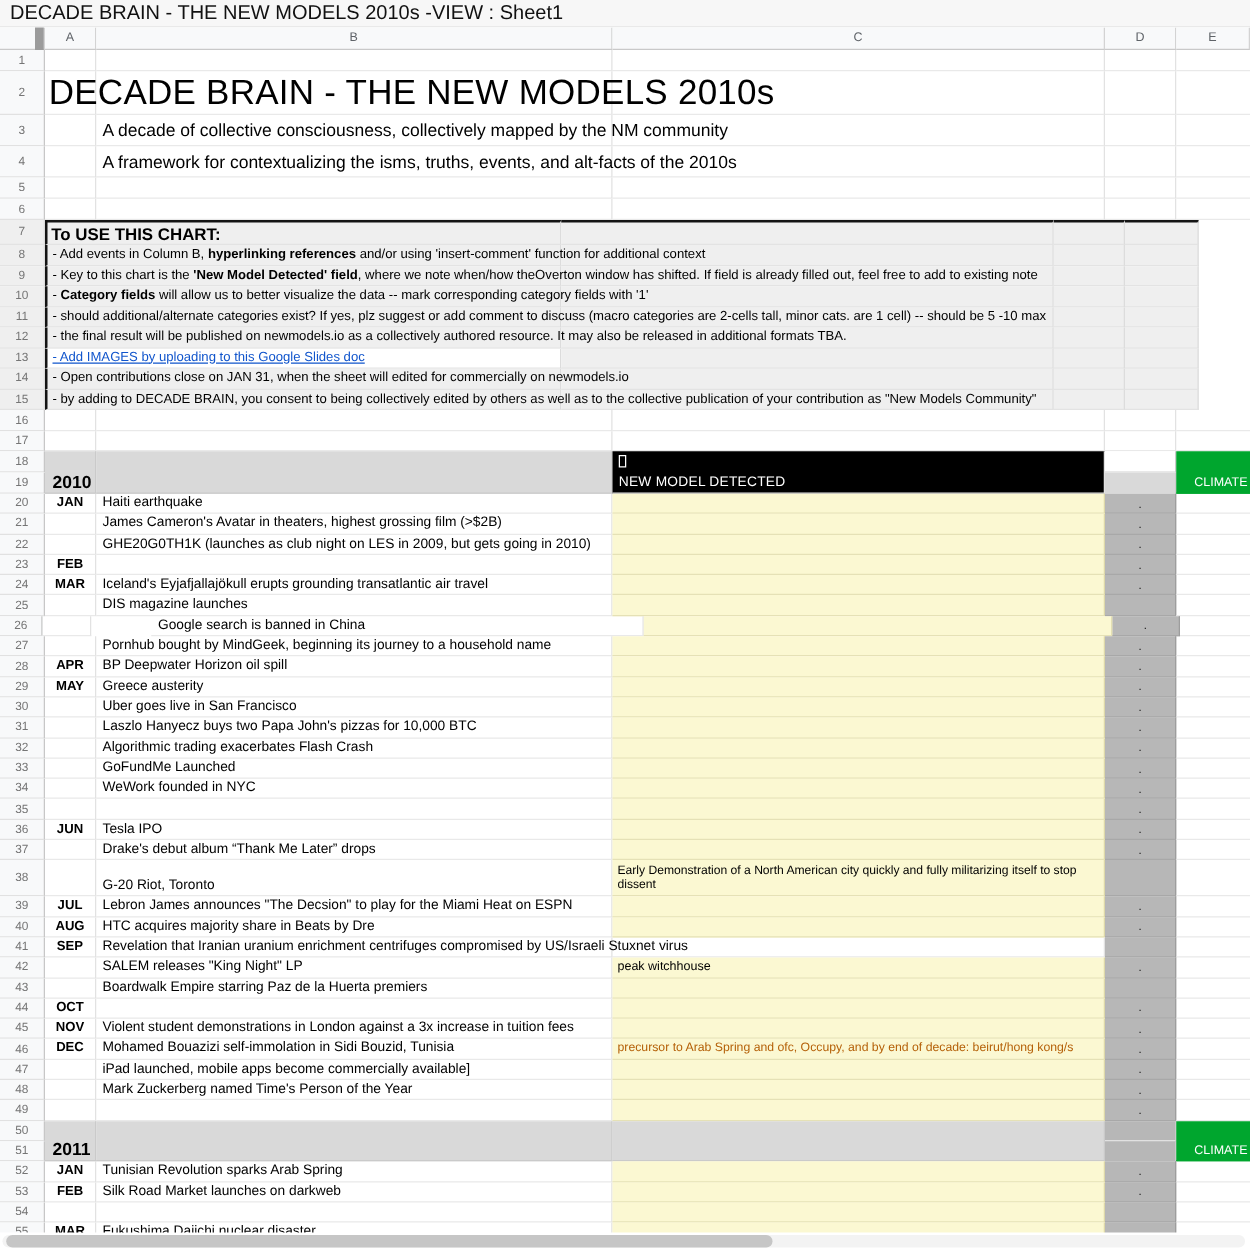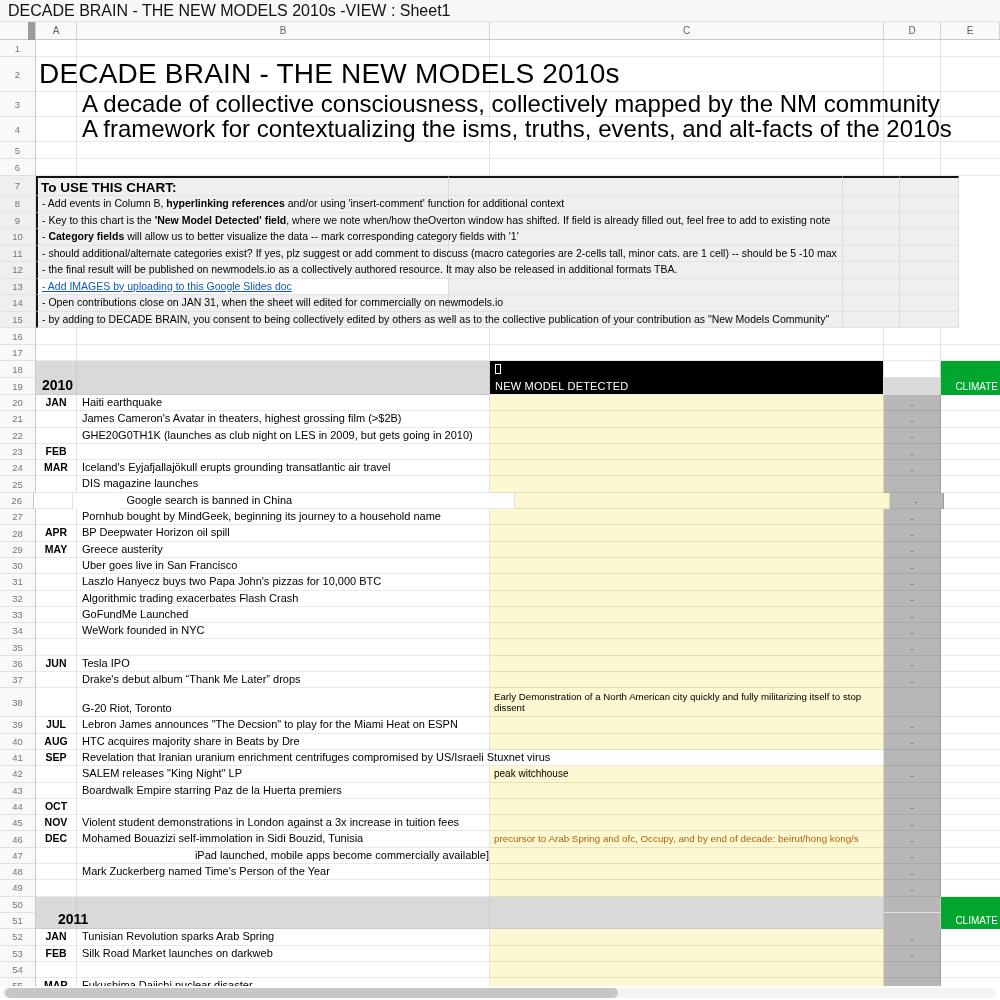--- a/index.html
+++ b/index.html
@@ -24,21 +24,21 @@
   #colheader .c { background:#f8f9fa; border-right:1px solid #d3d3d3; border-bottom:1px solid #c9c9c9;
     color:#5f6368; font-size:10px; display:flex; align-items:center; justify-content:center; }
   #corner { position:relative; }
   #corner:after { content:""; position:absolute; right:0; top:-18px; width:7px; height:36px; background:#9b9b9b; }
   .gut { background:#f8f9fa; border-right:1px solid #c7c7c7; border-bottom:1px solid #e1e1e1;
     color:#757575; font-size:9.5px; display:flex; align-items:center; justify-content:center; overflow:hidden; }
 
   
   .txt { position:relative; z-index:2; white-space:nowrap; }
   .xl  { font-size:28px; line-height:34px; padding-left:3px; letter-spacing:.2px; }
-  .lg  { font-size:24px; line-height:24px; padding-left:5px; }
+  .lg  { font-size:14px; line-height:24px; padding-left:5px; }
   .evt { font-size:11px; line-height:15px; padding-left:5px; display:block; }
   .mon { font-weight:bold; font-size:10.5px; width:100%; text-align:center; display:block; line-height:15px; }
 
   
   .instr .c { background:var(--instrGray); border-right:1px solid #dcdcdc; border-bottom:1px solid #e3e3e3; }
   .instr-text { font-size:10.5px; line-height:15px; padding-left:4px; }
   .instr-text b { font-weight:bold; }
   .blk-top { border-top:2px solid #141414; }
   .blk-bot { border-bottom:2px solid #141414; }
   .blk-left { border-left:2px solid #141414; }
@@ -519,21 +519,21 @@
         </div>
         <div class="c w-c yellow">
           <span class="note orange">precursor to Arab Spring and ofc, Occupy, and by end of decade: beirut/hong kong/s</span>
         </div>
         <div class="c w-d graycol">.</div>
         <div class="c w-e"></div>
       </div>
       <div class="row" style="height: 16.3px;">
         <div class="c w-gut gut">47</div>
         <div class="c w-a"></div>
-        <div class="c w-b" style="display: flex; justify-content: flex-end;">
+        <div class="c w-b" style="display: flex;">
           <span class="txt evt">iPad launched, mobile apps become commercially available]</span>
         </div>
         <div class="c w-c yellow"></div>
         <div class="c w-d graycol">.</div>
         <div class="c w-e"></div>
       </div>
       <div class="row" style="height: 16.3px;">
         <div class="c w-gut gut">48</div>
         <div class="c w-a"></div>
         <div class="c w-b" style="display: flex;">
@@ -550,21 +550,21 @@
         <div class="c w-c yellow"></div>
         <div class="c w-d graycol">.</div>
         <div class="c w-e"></div>
       </div>
       <div class="row" style="height: 32.6px;">
         <div class="c w-gut" style="padding: 0px; background: none; border: none;">
           <div class="gut" style="height: 16.3px; display: flex; align-items: center; justify-content: center; border-right: 1px solid rgb(199, 199, 199); border-bottom: 1px solid rgb(225, 225, 225);">50</div>
           <div class="gut" style="height: 16.3px; display: flex; align-items: center; justify-content: center; border-right: 1px solid rgb(199, 199, 199); border-bottom: 1px solid rgb(225, 225, 225);">51</div>
         </div>
         <div class="c w-a band-gray">
-          <span class="txt year" style="position: absolute; bottom: 1px; left: 16px;">2011</span>
+          <span class="txt year" style="position: absolute; bottom: 1px; left: 0px;">2011</span>
         </div>
         <div class="c w-b band-gray"></div>
         <div class="c w-c band-gray"></div>
         <div class="c w-d" style="padding: 0px; border: none;">
           <div style="height: 16.3px; border-right: 1px solid rgb(202, 202, 202); border-bottom: 1px solid rgb(225, 225, 225); background: var(--columnGray);"></div>
           <div style="height: 16.3px; border-right: 1px solid rgb(202, 202, 202); background: var(--columnGray);"></div>
         </div>
         <div class="c w-e green-cell">
           <span class="cat">CLIMATE</span>
         </div>

